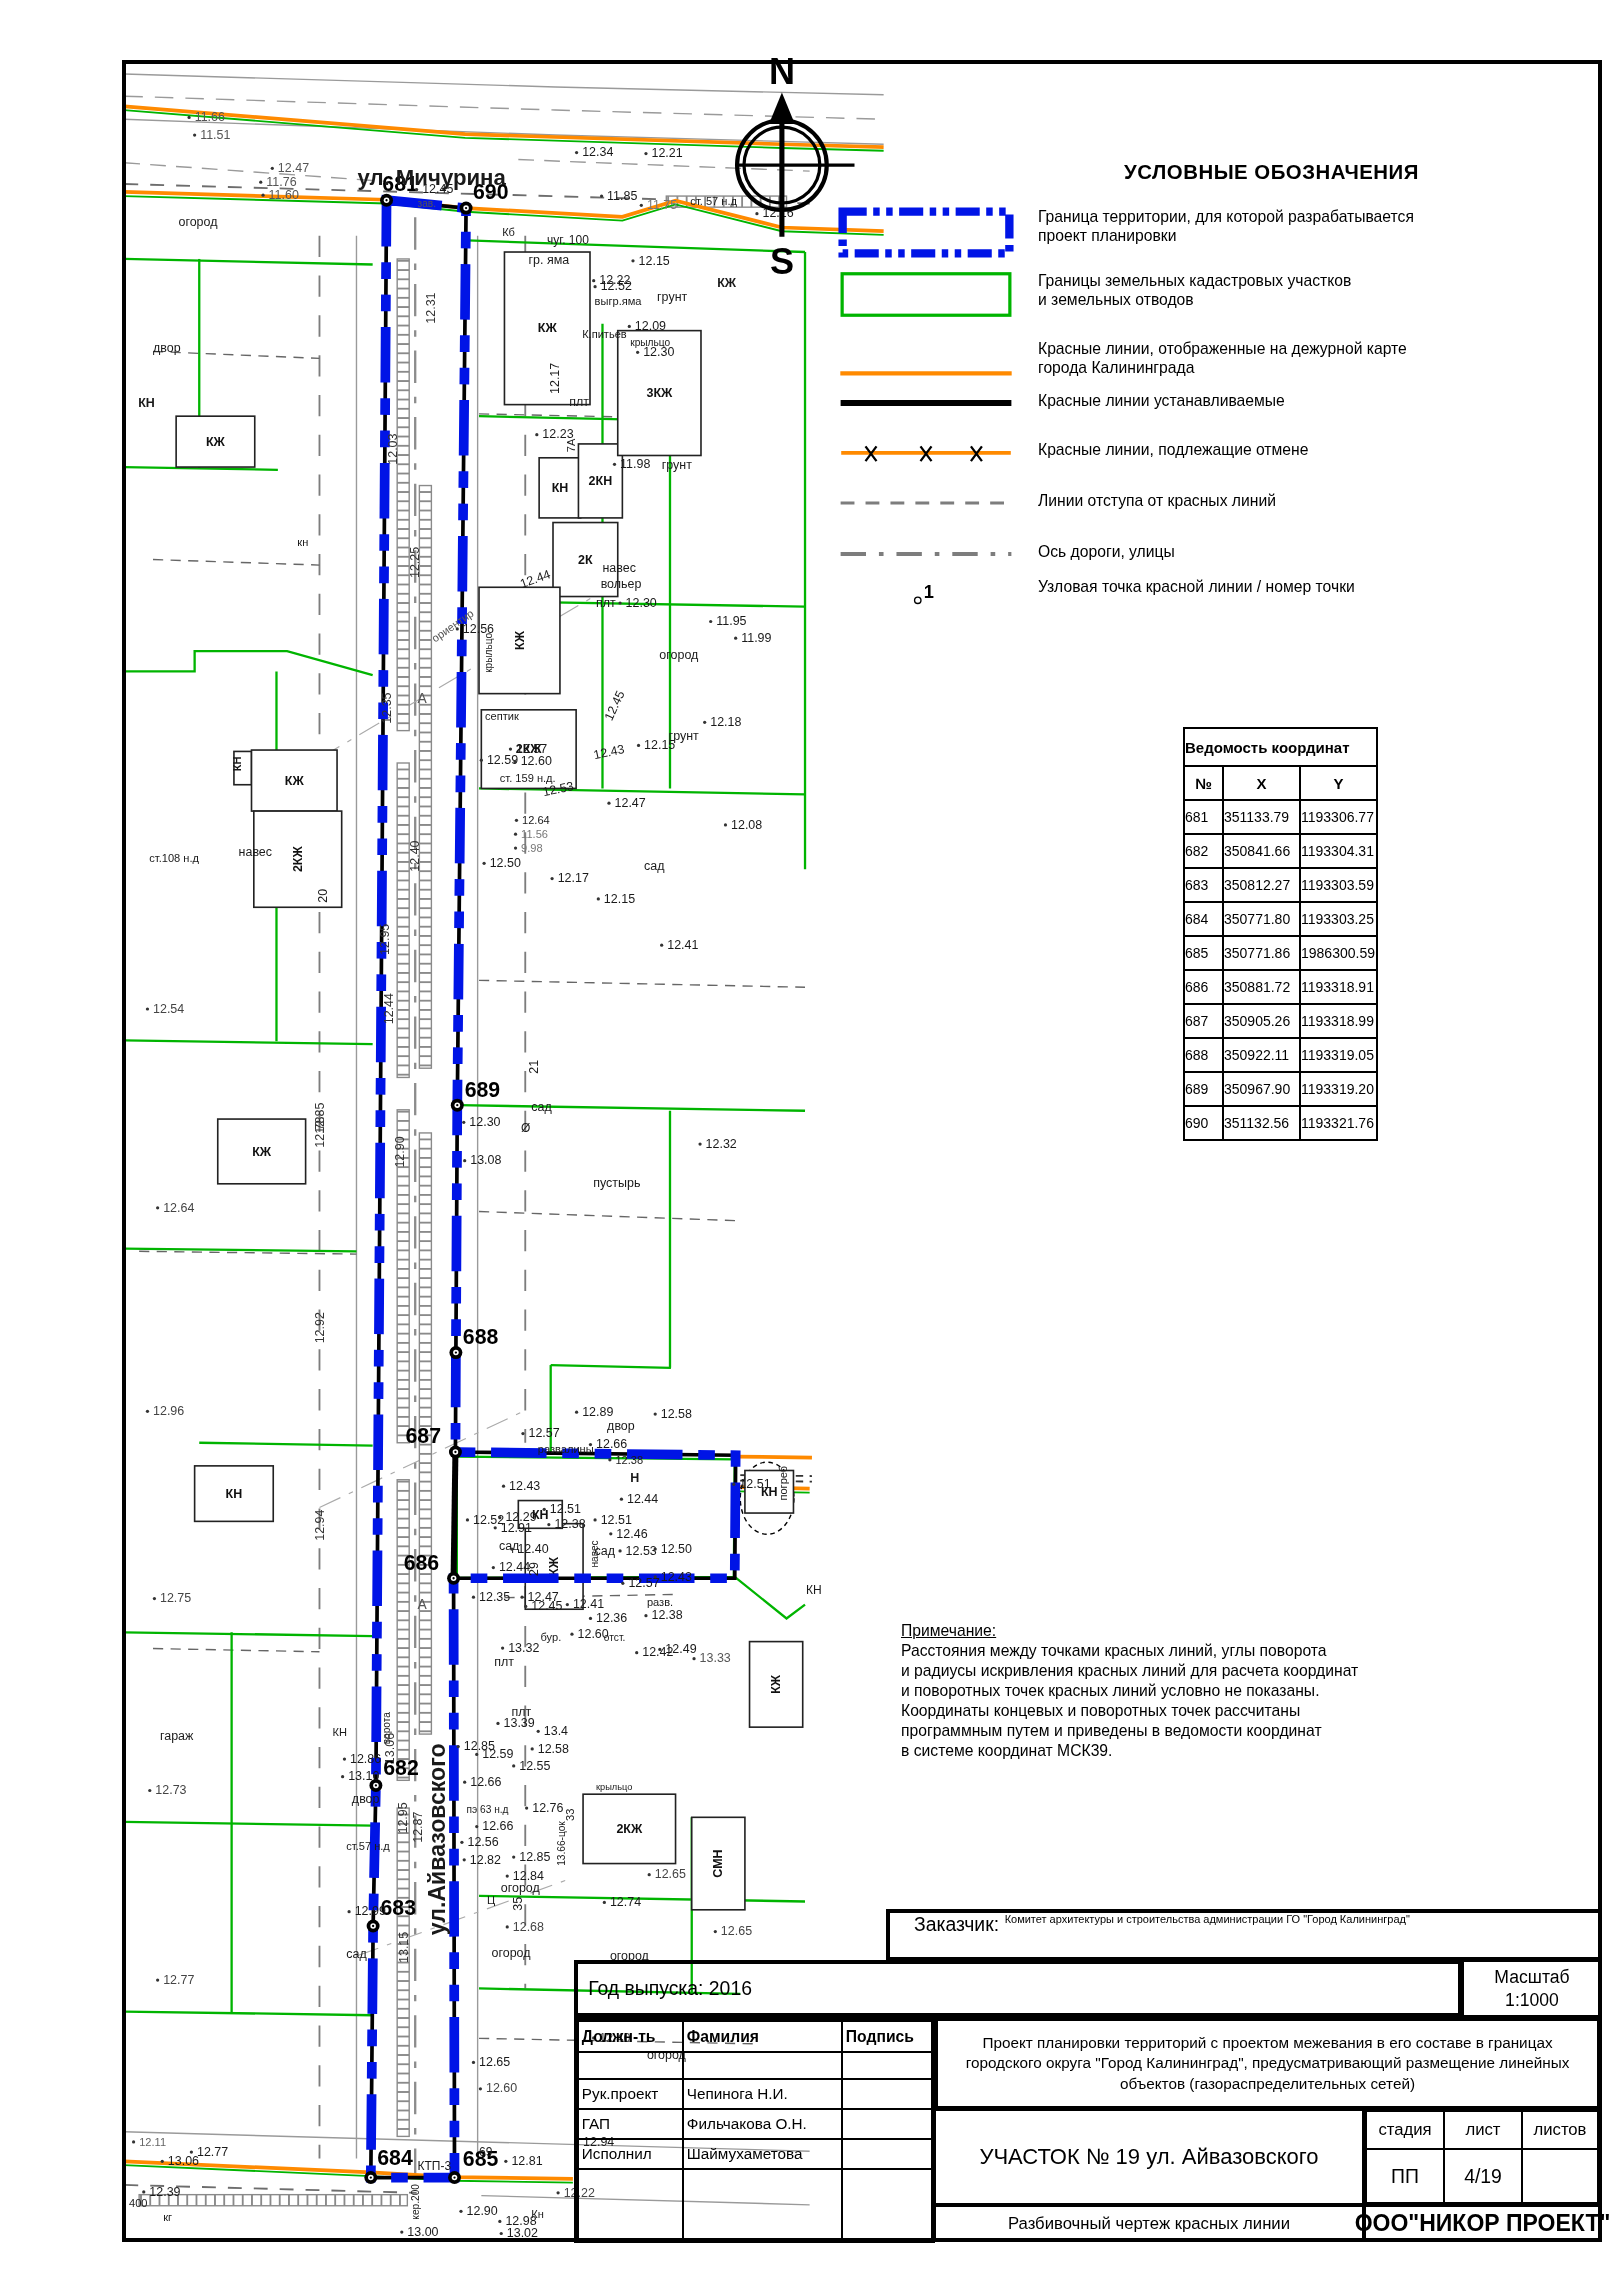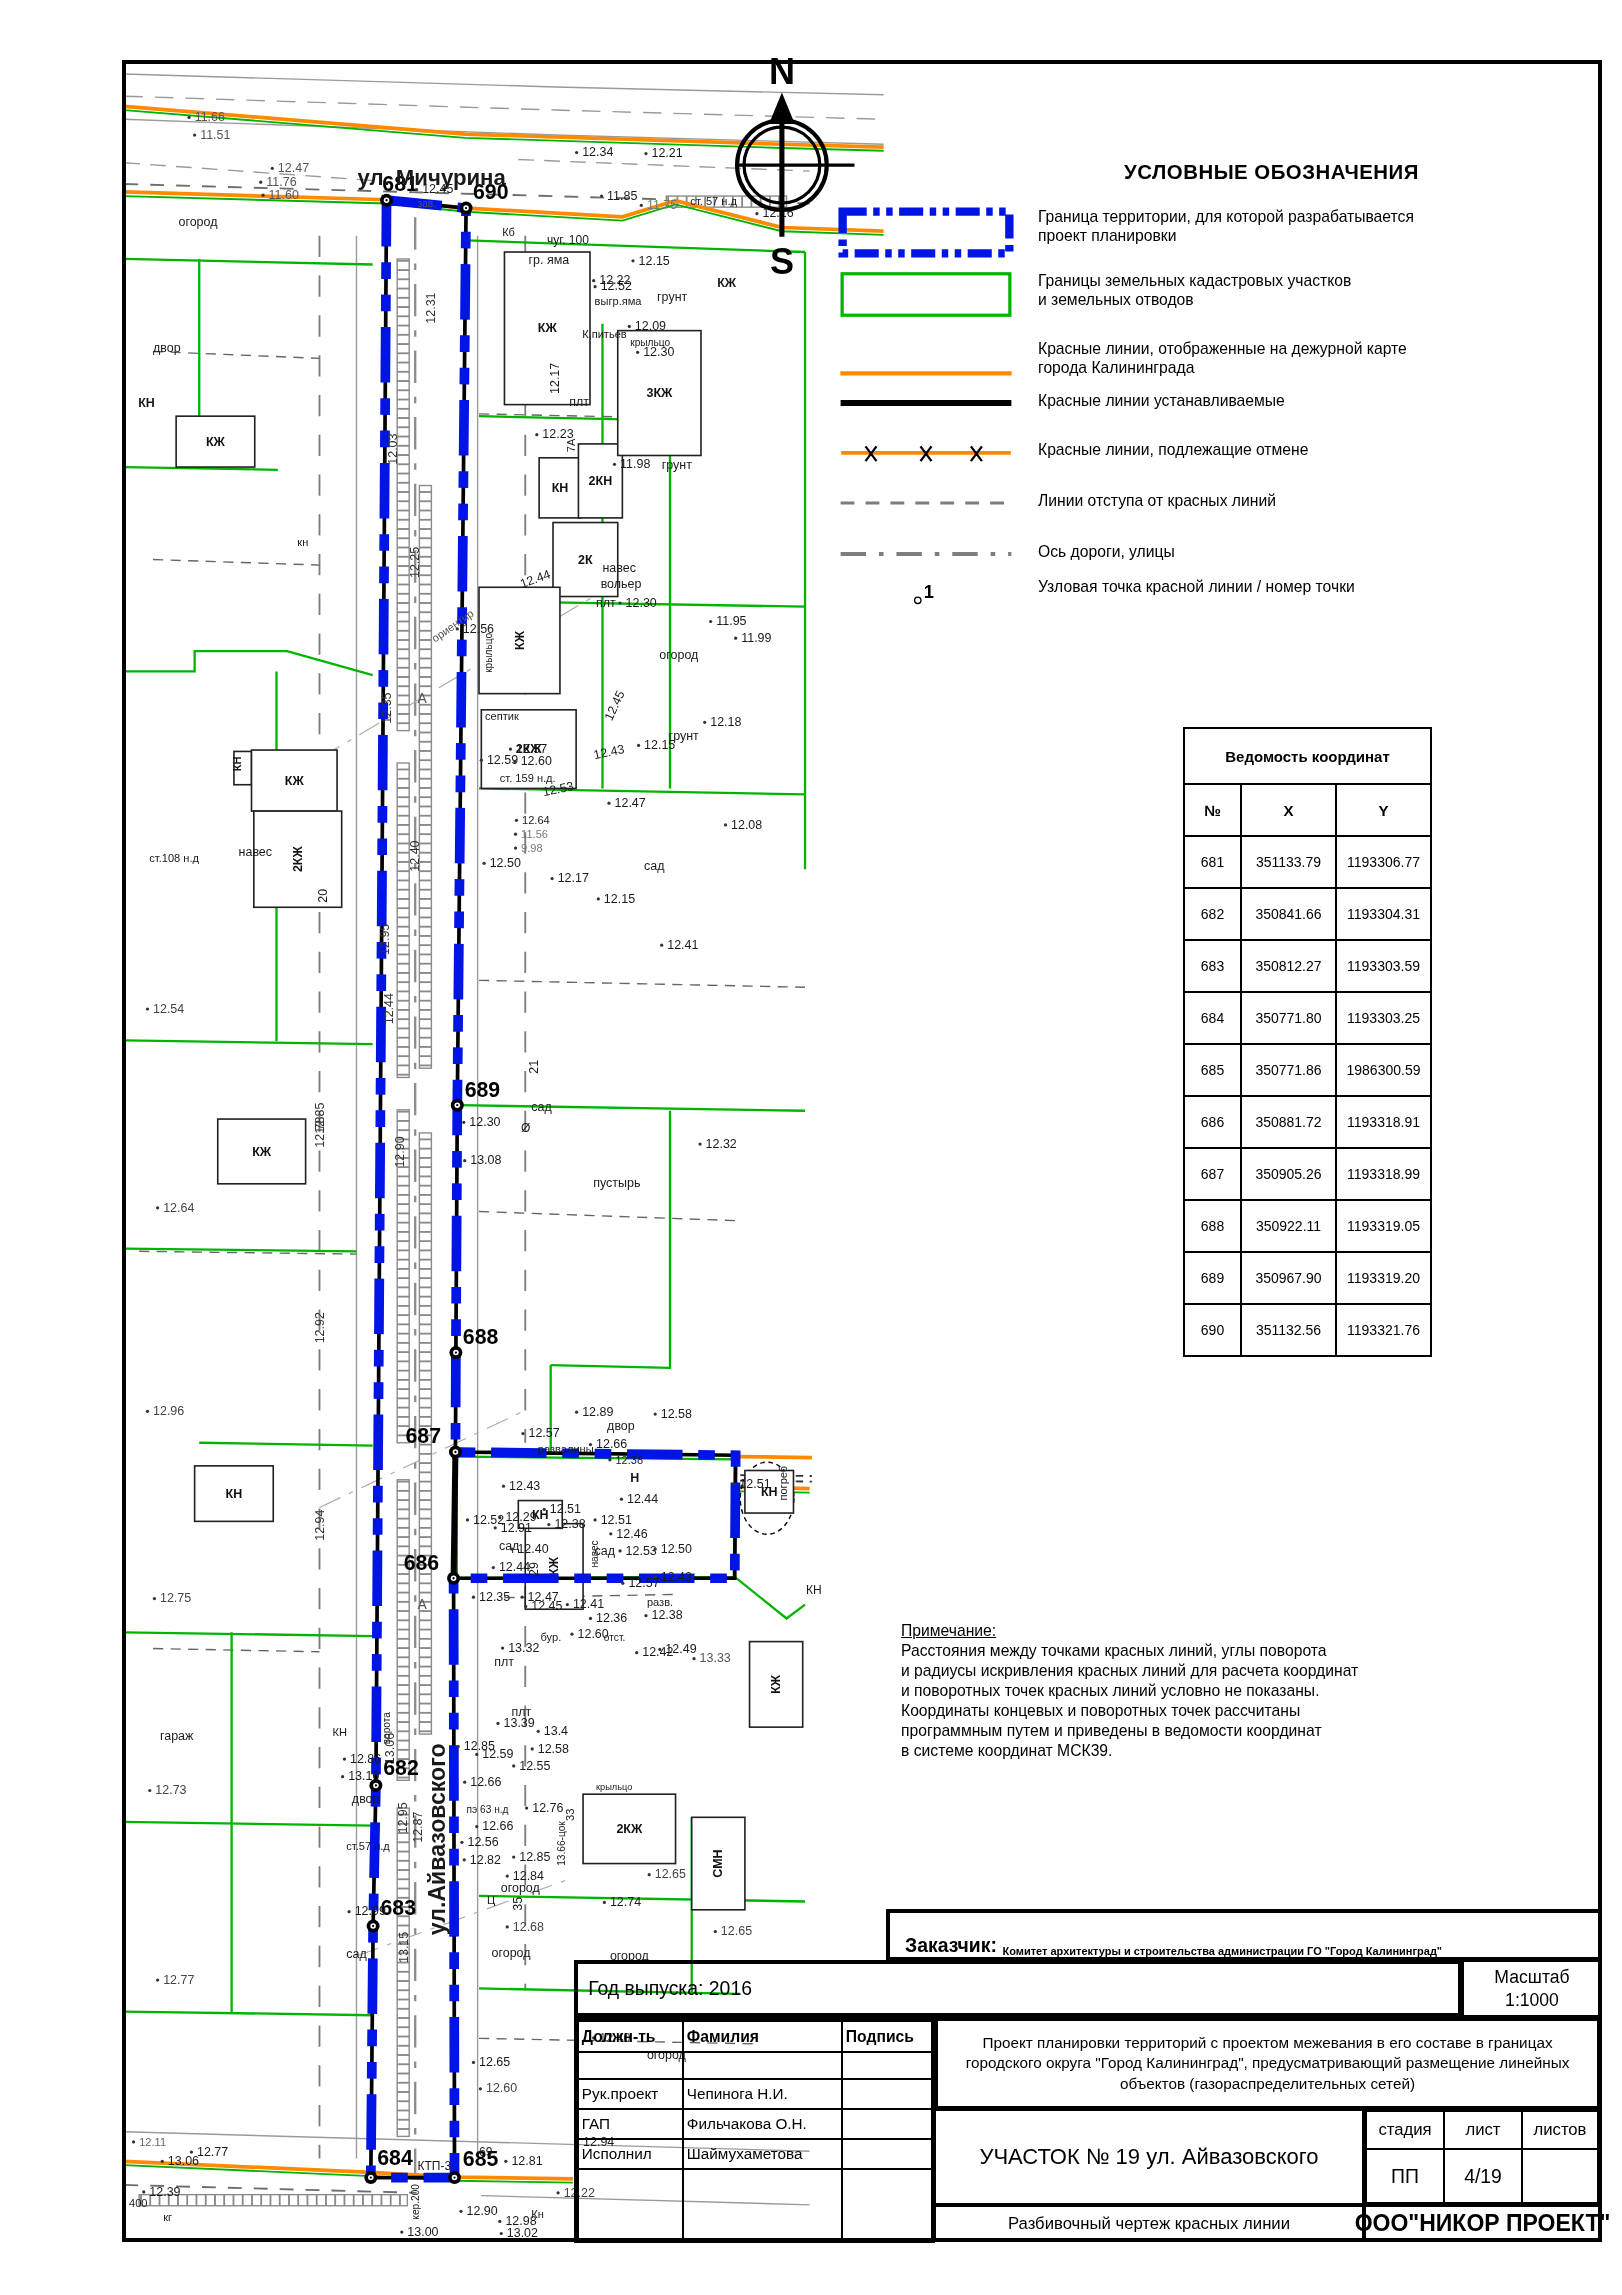--- a/index.html
+++ b/index.html
@@ -10,36 +10,36 @@
   .abs{position:absolute;box-sizing:border-box;}
 
   
   #legend-title{position:absolute;left:1008px;top:161px;width:527px;text-align:center;font-size:20.4px;font-weight:bold;letter-spacing:0.5px;}
   .legend-row{position:absolute;left:838px;width:759px;}
   .legend-swatch{position:absolute;left:0;top:0;width:176px;}
   .legend-text{position:absolute;left:200px;top:0;font-size:15.7px;line-height:19.4px;white-space:pre-line;}
 
   
   #coords-table{position:absolute;left:1183px;top:727px;border-collapse:collapse;}
-  #coords-table td,#coords-table th{border:2.3px solid #000;font-size:14px;text-align:center;padding:9px;}
+  #coords-table td,#coords-table th{border:2.3px solid #000;font-size:14px;padding:0;}
   #coords-table .t-title{height:36px;font-size:15px;font-weight:bold;}
   #coords-table .t-head th{height:32px;font-size:15px;font-weight:bold;}
   #coords-table td{height:32px;}
   #coords-table .c-n{width:37px;}
   #coords-table .c-x{width:75px;}
   #coords-table .c-y{width:75px;}
 
   
   #note{position:absolute;left:901px;top:1621px;width:703px;font-size:15.7px;line-height:20px;}
   #note .note-title{text-decoration:underline;}
 
   
   .tb{border:2.8px solid #000;}
   .tb-heavy{border:4.2px solid #000;}
-  #tb-customer{left:886px;top:1909px;width:716px;height:52px;display:flex;align-items:flex-end;padding-left:15px;font-weight:bold;}
+  #tb-customer{left:886px;top:1909px;width:716px;height:52px;display:flex;align-items:flex-start;padding-left:24px;}
   #tb-customer .lbl{font-size:19.4px;}
   #tb-customer .val{font-size:11px;margin-left:5.6px;}
   #tb-year{left:574px;top:1960px;width:888px;height:57px;display:flex;align-items:center;padding-left:10.2px;font-size:19.4px;}
   #tb-scale{left:1462px;top:1960px;width:140px;height:57px;text-align:center;font-size:17.6px;line-height:23px;padding-top:3.7px;}
   #tb-staff{left:574px;top:2017px;width:361px;height:226px;display:grid;grid-template-columns:105px 159px 92px;grid-template-rows:31px 27px 30px 30px 30px auto;}
   #tb-staff div{border:1.9px solid #000;font-size:15.3px;display:flex;align-items:center;padding-left:2.8px;overflow:hidden;}
   #tb-staff .hd{font-weight:bold;font-size:15.7px;}
   #tb-project{left:934px;top:2017px;width:667px;height:93px;text-align:center;font-size:15.3px;line-height:20.4px;display:flex;flex-direction:column;justify-content:center;}
   #tb-site{left:934px;top:2109px;width:430px;height:96px;display:flex;align-items:center;justify-content:center;font-size:22px;}
   #tb-stage-grid{left:1364px;top:2109px;width:237px;height:96px;display:grid;grid-template-columns:78px 78px 76px;grid-template-rows:38px auto;}

